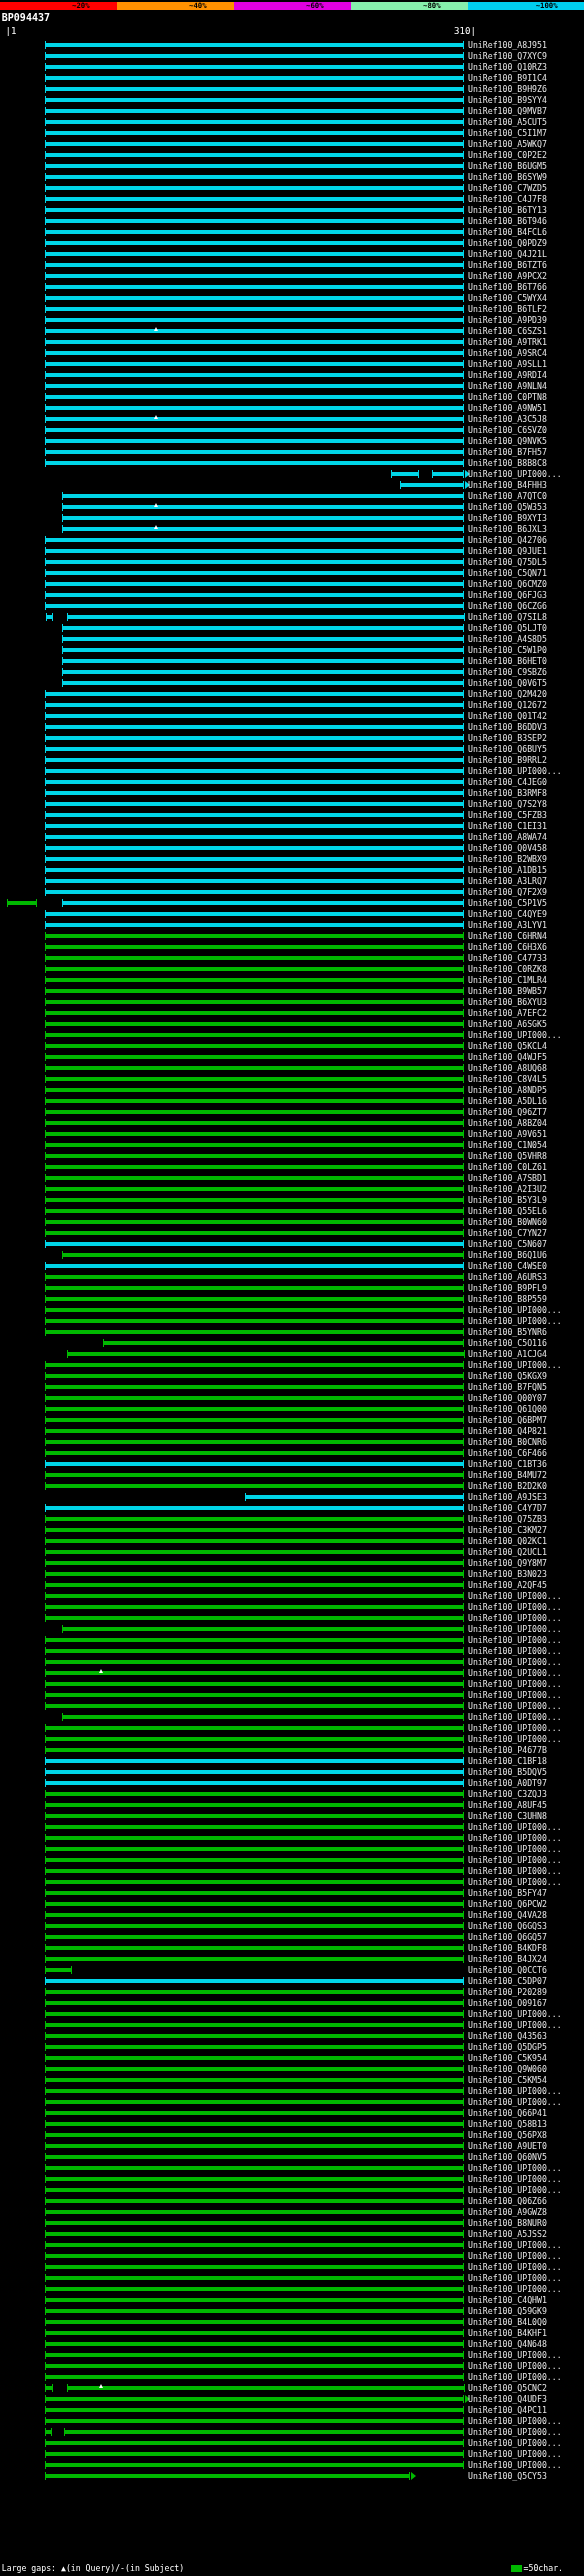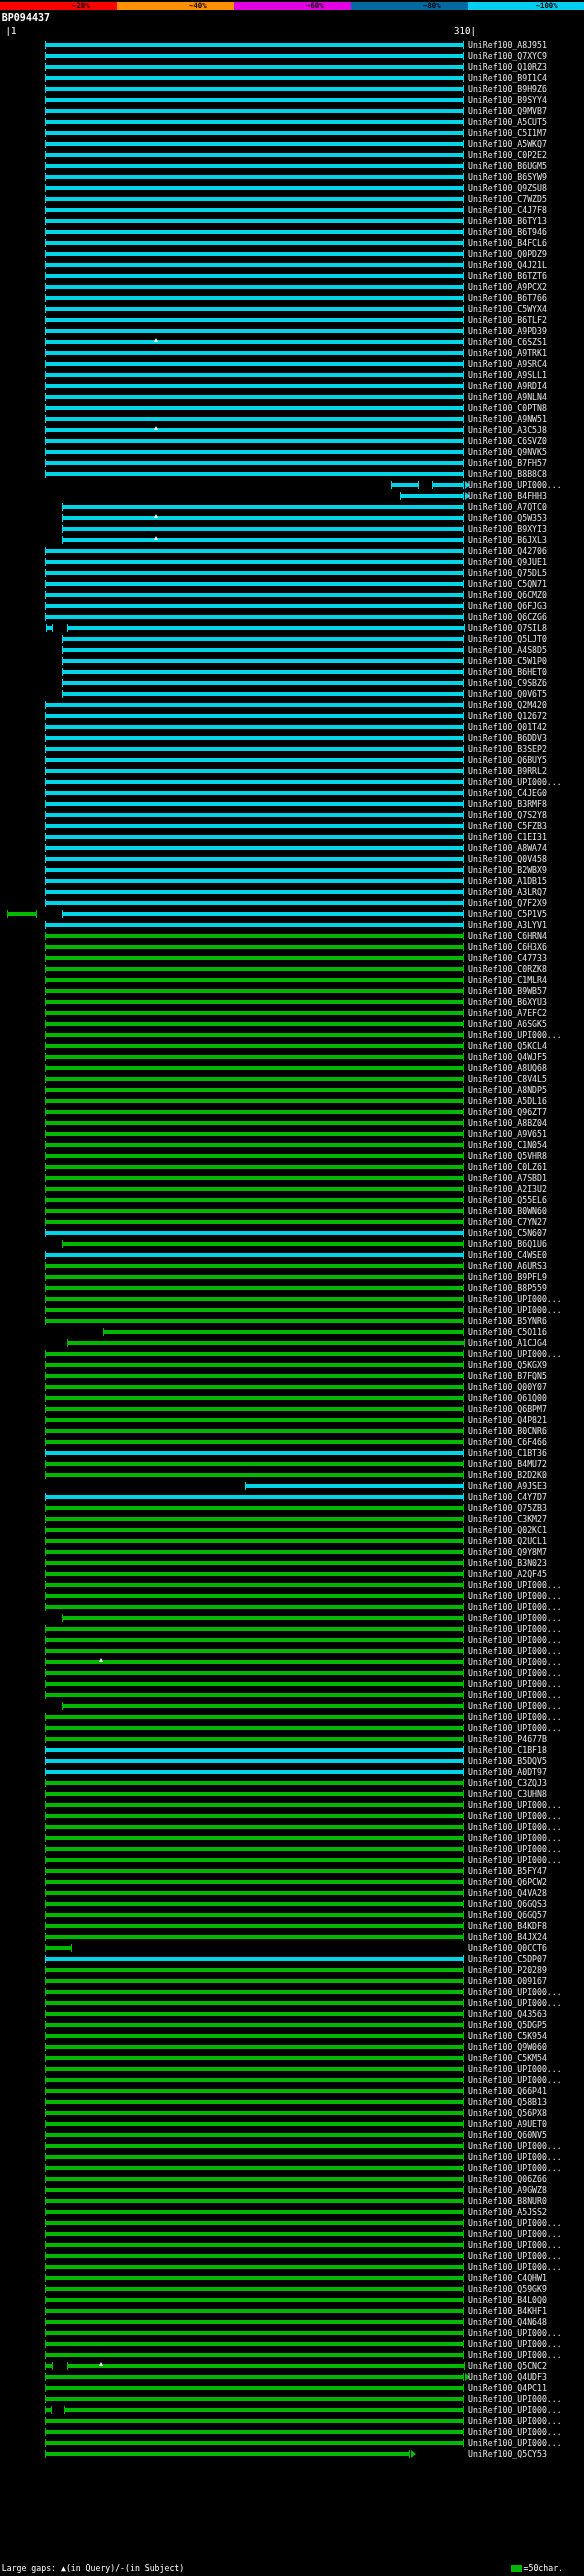--- a/index.html
+++ b/index.html
@@ -36,21 +36,21 @@
 <div class="key">
     <div class="kseg" style="background: rgb(255, 0, 0);">
       <span>~20%</span>
     </div>
     <div class="kseg" style="background: rgb(255, 145, 0);">
       <span>~40%</span>
     </div>
     <div class="kseg" style="background: rgb(225, 0, 225);">
       <span>~60%</span>
     </div>
-    <div class="kseg" style="background: #0369a1;">
+    <div class="kseg" style="background: #86efac;">
       <span>~80%</span>
     </div>
     <div class="kseg" style="background: rgb(0, 207, 239);">
       <span>~100%</span>
     </div>
   </div>
 
 <div class="title">BP094437</div>
 
 <div class="ruler">
@@ -106,24 +106,20 @@
     <div class="row">
       <div class="bar" style="left: 45px; width: 419px; color: rgb(0, 213, 232); background: rgb(0, 213, 232);"></div>
       <span class="lab">UniRef100_B6UGM5</span>
     </div>
     <div class="row">
       <div class="bar" style="left: 45px; width: 419px; color: rgb(0, 213, 232); background: rgb(0, 213, 232);"></div>
       <span class="lab">UniRef100_B6SYW9</span>
     </div>
     <div class="row">
       <div class="bar" style="left: 45px; width: 419px; color: rgb(0, 213, 232); background: rgb(0, 213, 232);"></div>
-      <span class="lab">UniRef100_Q9ZSU8</span>
-    </div>
-    <div class="row">
-      <div class="bar" style="left: 45px; width: 419px; color: rgb(0, 213, 232); background: rgb(0, 213, 232);"></div>
       <span class="lab">UniRef100_C7WZD5</span>
     </div>
     <div class="row">
       <div class="bar" style="left: 45px; width: 419px; color: rgb(0, 213, 232); background: rgb(0, 213, 232);"></div>
       <span class="lab">UniRef100_C4J7F8</span>
     </div>
     <div class="row">
       <div class="bar" style="left: 45px; width: 419px; color: rgb(0, 213, 232); background: rgb(0, 213, 232);"></div>
       <span class="lab">UniRef100_B6TY13</span>
     </div>
@@ -385,20 +381,24 @@
       <div class="bar" style="left: 45px; width: 419px; color: rgb(0, 213, 232); background: rgb(0, 213, 232);"></div>
       <span class="lab">UniRef100_Q7F2X9</span>
     </div>
     <div class="row">
       <div class="bar" style="left: 7.3px; width: 30px; color: rgb(0, 184, 0); background: rgb(0, 184, 0);"></div>
       <div class="bar" style="left: 62px; width: 402px; color: rgb(0, 213, 232); background: rgb(0, 213, 232);"></div>
       <span class="lab">UniRef100_C5P1V5</span>
     </div>
     <div class="row">
       <div class="bar" style="left: 45px; width: 419px; color: rgb(0, 213, 232); background: rgb(0, 213, 232);"></div>
+      <span class="lab">UniRef100_C4QYE9</span>
+    </div>
+    <div class="row">
+      <div class="bar" style="left: 45px; width: 419px; color: rgb(0, 213, 232); background: rgb(0, 213, 232);"></div>
       <span class="lab">UniRef100_A3LYV1</span>
     </div>
     <div class="row">
       <div class="bar" style="left: 45px; width: 419px; color: rgb(0, 184, 0); background: rgb(0, 184, 0);"></div>
       <span class="lab">UniRef100_C6HRN4</span>
     </div>
     <div class="row">
       <div class="bar" style="left: 45px; width: 419px; color: rgb(0, 184, 0); background: rgb(0, 184, 0);"></div>
       <span class="lab">UniRef100_C6H3X6</span>
     </div>
@@ -482,20 +482,24 @@
       <div class="bar" style="left: 45px; width: 419px; color: rgb(0, 184, 0); background: rgb(0, 184, 0);"></div>
       <span class="lab">UniRef100_C0LZ61</span>
     </div>
     <div class="row">
       <div class="bar" style="left: 45px; width: 419px; color: rgb(0, 184, 0); background: rgb(0, 184, 0);"></div>
       <span class="lab">UniRef100_A7SBD1</span>
     </div>
     <div class="row">
       <div class="bar" style="left: 45px; width: 419px; color: rgb(0, 184, 0); background: rgb(0, 184, 0);"></div>
       <span class="lab">UniRef100_A2I3U2</span>
+    </div>
+    <div class="row">
+      <div class="bar" style="left: 45px; width: 419px; color: rgb(0, 184, 0); background: rgb(0, 184, 0);"></div>
+      <span class="lab">UniRef100_B5Y3L9</span>
     </div>
     <div class="row">
       <div class="bar" style="left: 45px; width: 419px; color: rgb(0, 184, 0); background: rgb(0, 184, 0);"></div>
       <span class="lab">UniRef100_Q55EL6</span>
     </div>
     <div class="row">
       <div class="bar" style="left: 45px; width: 419px; color: rgb(0, 184, 0); background: rgb(0, 184, 0);"></div>
       <span class="lab">UniRef100_B0WN60</span>
     </div>
     <div class="row">
@@ -699,20 +703,24 @@
       <div class="bar" style="left: 45px; width: 419px; color: rgb(0, 213, 232); background: rgb(0, 213, 232);"></div>
       <span class="lab">UniRef100_B5DQV5</span>
     </div>
     <div class="row">
       <div class="bar" style="left: 45px; width: 419px; color: rgb(0, 213, 232); background: rgb(0, 213, 232);"></div>
       <span class="lab">UniRef100_A0DT97</span>
     </div>
     <div class="row">
       <div class="bar" style="left: 45px; width: 419px; color: rgb(0, 184, 0); background: rgb(0, 184, 0);"></div>
       <span class="lab">UniRef100_C3ZQJ3</span>
+    </div>
+    <div class="row">
+      <div class="bar" style="left: 45px; width: 419px; color: rgb(0, 184, 0); background: rgb(0, 184, 0);"></div>
+      <span class="lab">UniRef100_A8UF45</span>
     </div>
     <div class="row">
       <div class="bar" style="left: 45px; width: 419px; color: rgb(0, 184, 0); background: rgb(0, 184, 0);"></div>
       <span class="lab">UniRef100_C3UHN8</span>
     </div>
     <div class="row">
       <div class="bar" style="left: 45px; width: 419px; color: rgb(0, 184, 0); background: rgb(0, 184, 0);"></div>
       <span class="lab">UniRef100_UPI000...</span>
     </div>
     <div class="row">

